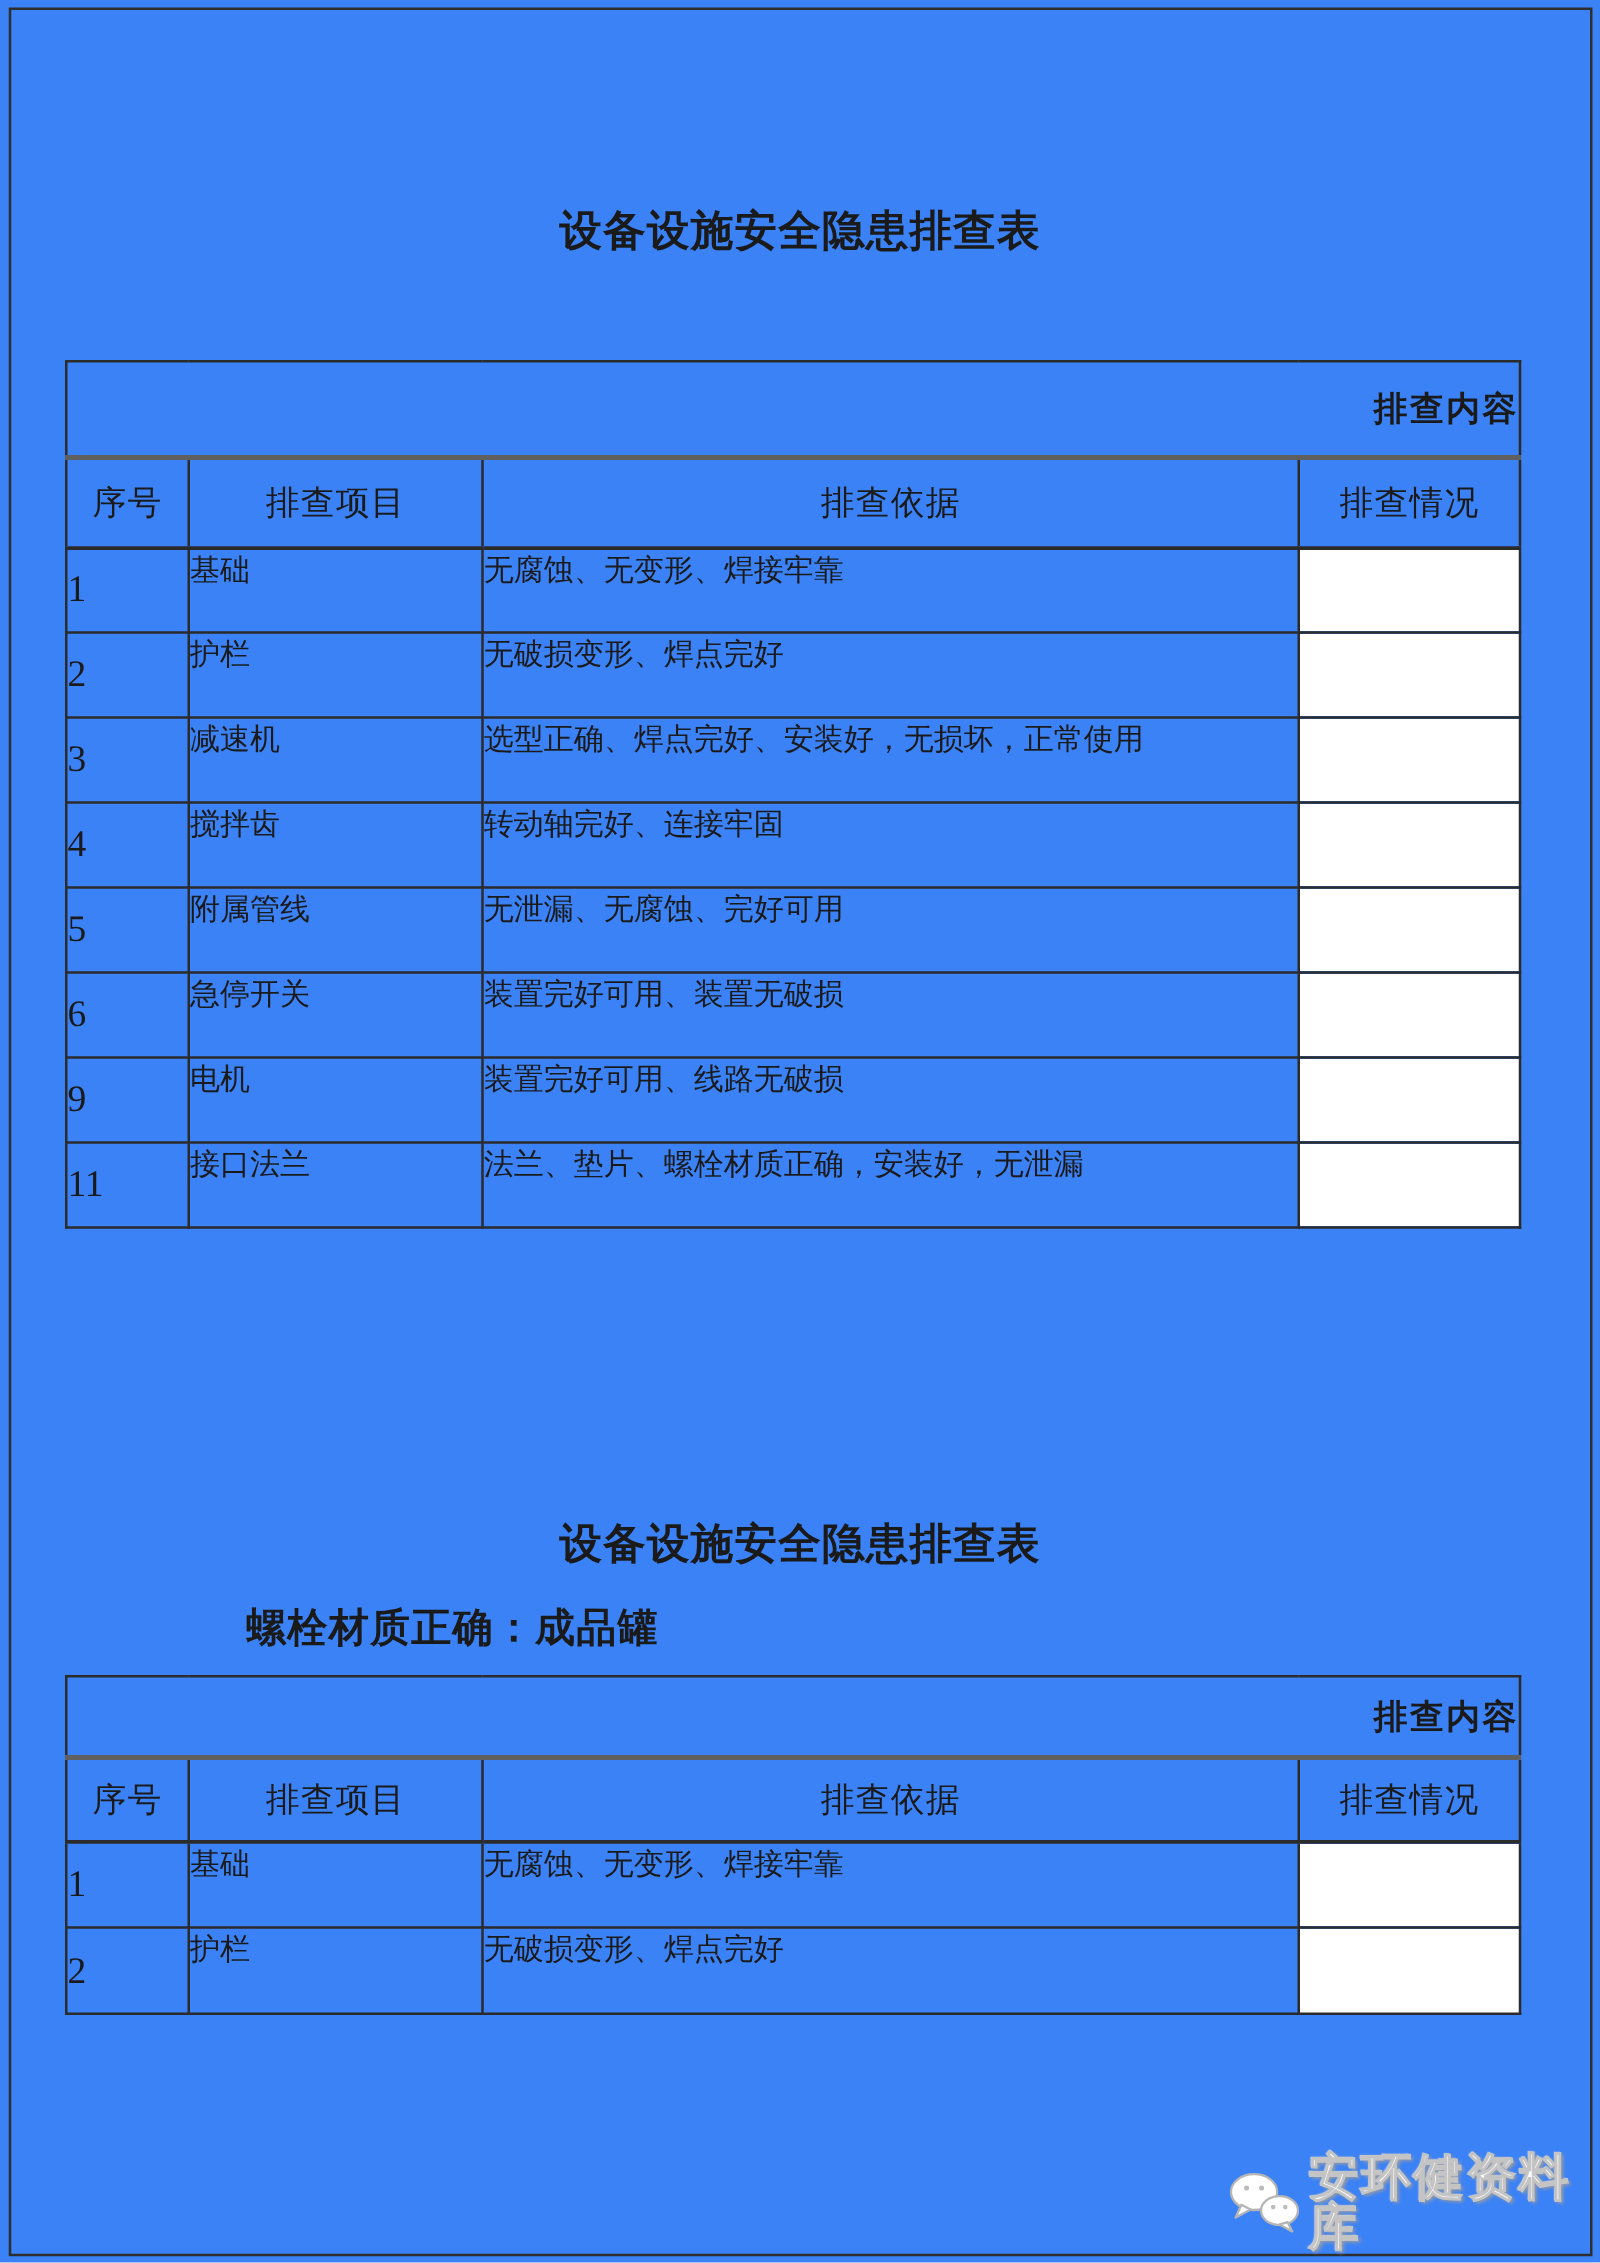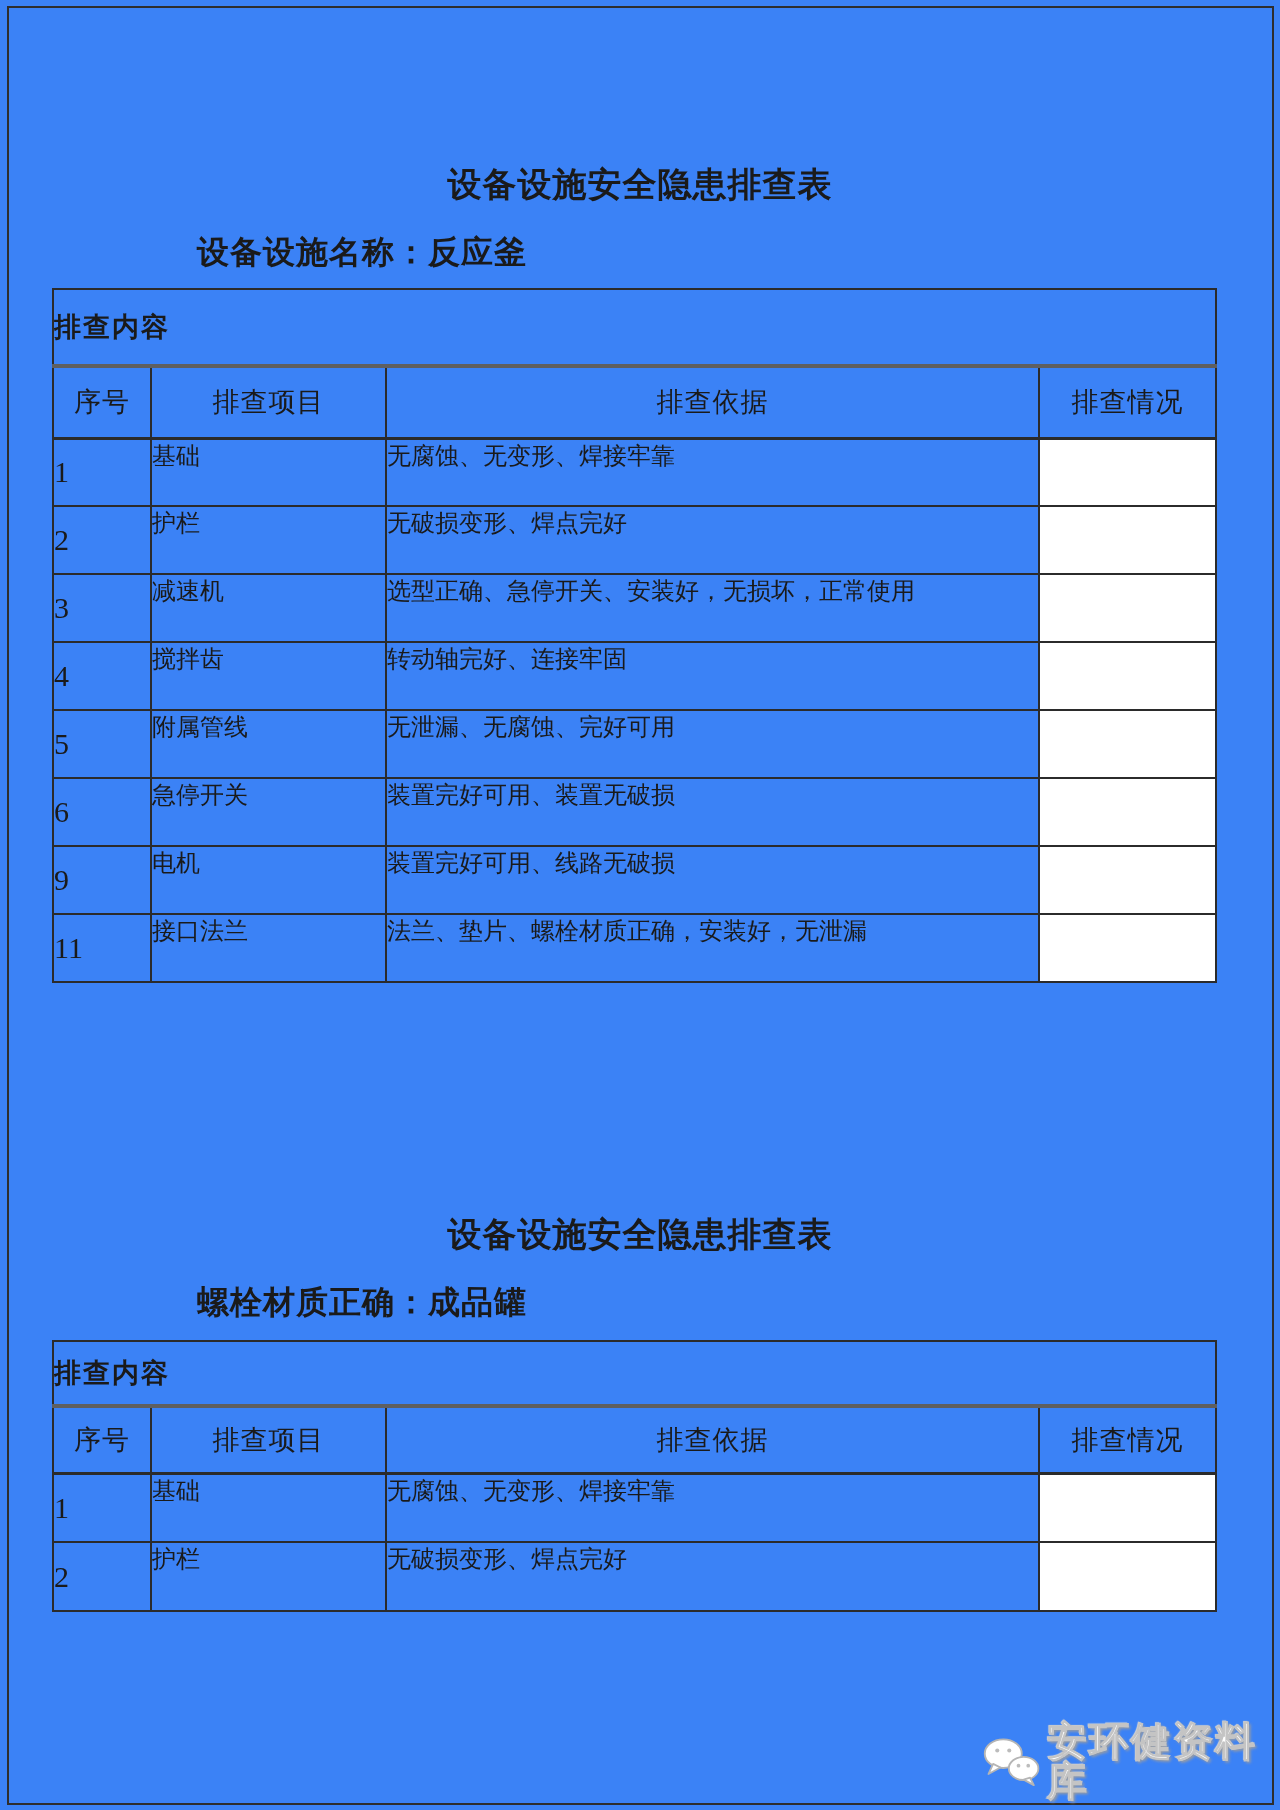--- a/index.html
+++ b/index.html
@@ -19,21 +19,21 @@
     position:absolute;left:197px;
     font-size:32px;font-weight:bold;letter-spacing:1px;
   }
   .tbl{
     position:absolute;left:52px;width:1163px;
     border-collapse:collapse;table-layout:fixed;
     border:2px solid #2b2b2b;
   }
   .tbl td,.tbl th{border:2px solid #2b2b2b;padding:0;overflow:hidden;}
   .banner-cell{
-    text-align:left;vertical-align:middle;
+    text-align:right;vertical-align:middle;
     font-size:27px;font-weight:bold;letter-spacing:2px;
     border-bottom:4px solid #5f5f5f !important;
   }
   .hdr-row th{
     text-align:center;vertical-align:middle;
     font-size:27px;font-weight:normal;letter-spacing:1px;
     border-bottom:3px solid #2b2b2b;
   }
   .c-no{
     vertical-align:middle;text-align:left;padding-left:19px;
@@ -69,21 +69,20 @@
     -webkit-text-stroke:1px #c4c4c4;
   }
 </style>
 </head>
 <body>
 
 <div class="page">
   <div class="page-frame"></div>
 
   <div class="doc-title" style="top:162px;">设备设施安全隐患排查表</div>
-  <div class="doc-subtitle" style="top:231px;">设备设施名称：反应釜</div>
 
   <table class="tbl t1" style="top:288px;">
     <colgroup>
       <col style="width:98px">
         <col style="width:235px">
         <col style="width:653px">
         <col style="width:177px">
     </colgroup>
     <tbody>
         <tr class="banner-row">
@@ -103,21 +102,21 @@
     </tr>
     <tr class="data-row">
       <td class="c-no">2</td>
       <td class="c-item">护栏</td>
       <td class="c-basis">无破损变形、焊点完好</td>
       <td class="c-status"></td>
     </tr>
     <tr class="data-row">
       <td class="c-no">3</td>
       <td class="c-item">减速机</td>
-      <td class="c-basis">选型正确、急停开关、安装好，无损坏，正常使用</td>
+      <td class="c-basis">选型正确、焊点完好、安装好，无损坏，正常使用</td>
       <td class="c-status"></td>
     </tr>
     <tr class="data-row">
       <td class="c-no">4</td>
       <td class="c-item">搅拌齿</td>
       <td class="c-basis">转动轴完好、连接牢固</td>
       <td class="c-status"></td>
     </tr>
     <tr class="data-row">
       <td class="c-no">5</td>

